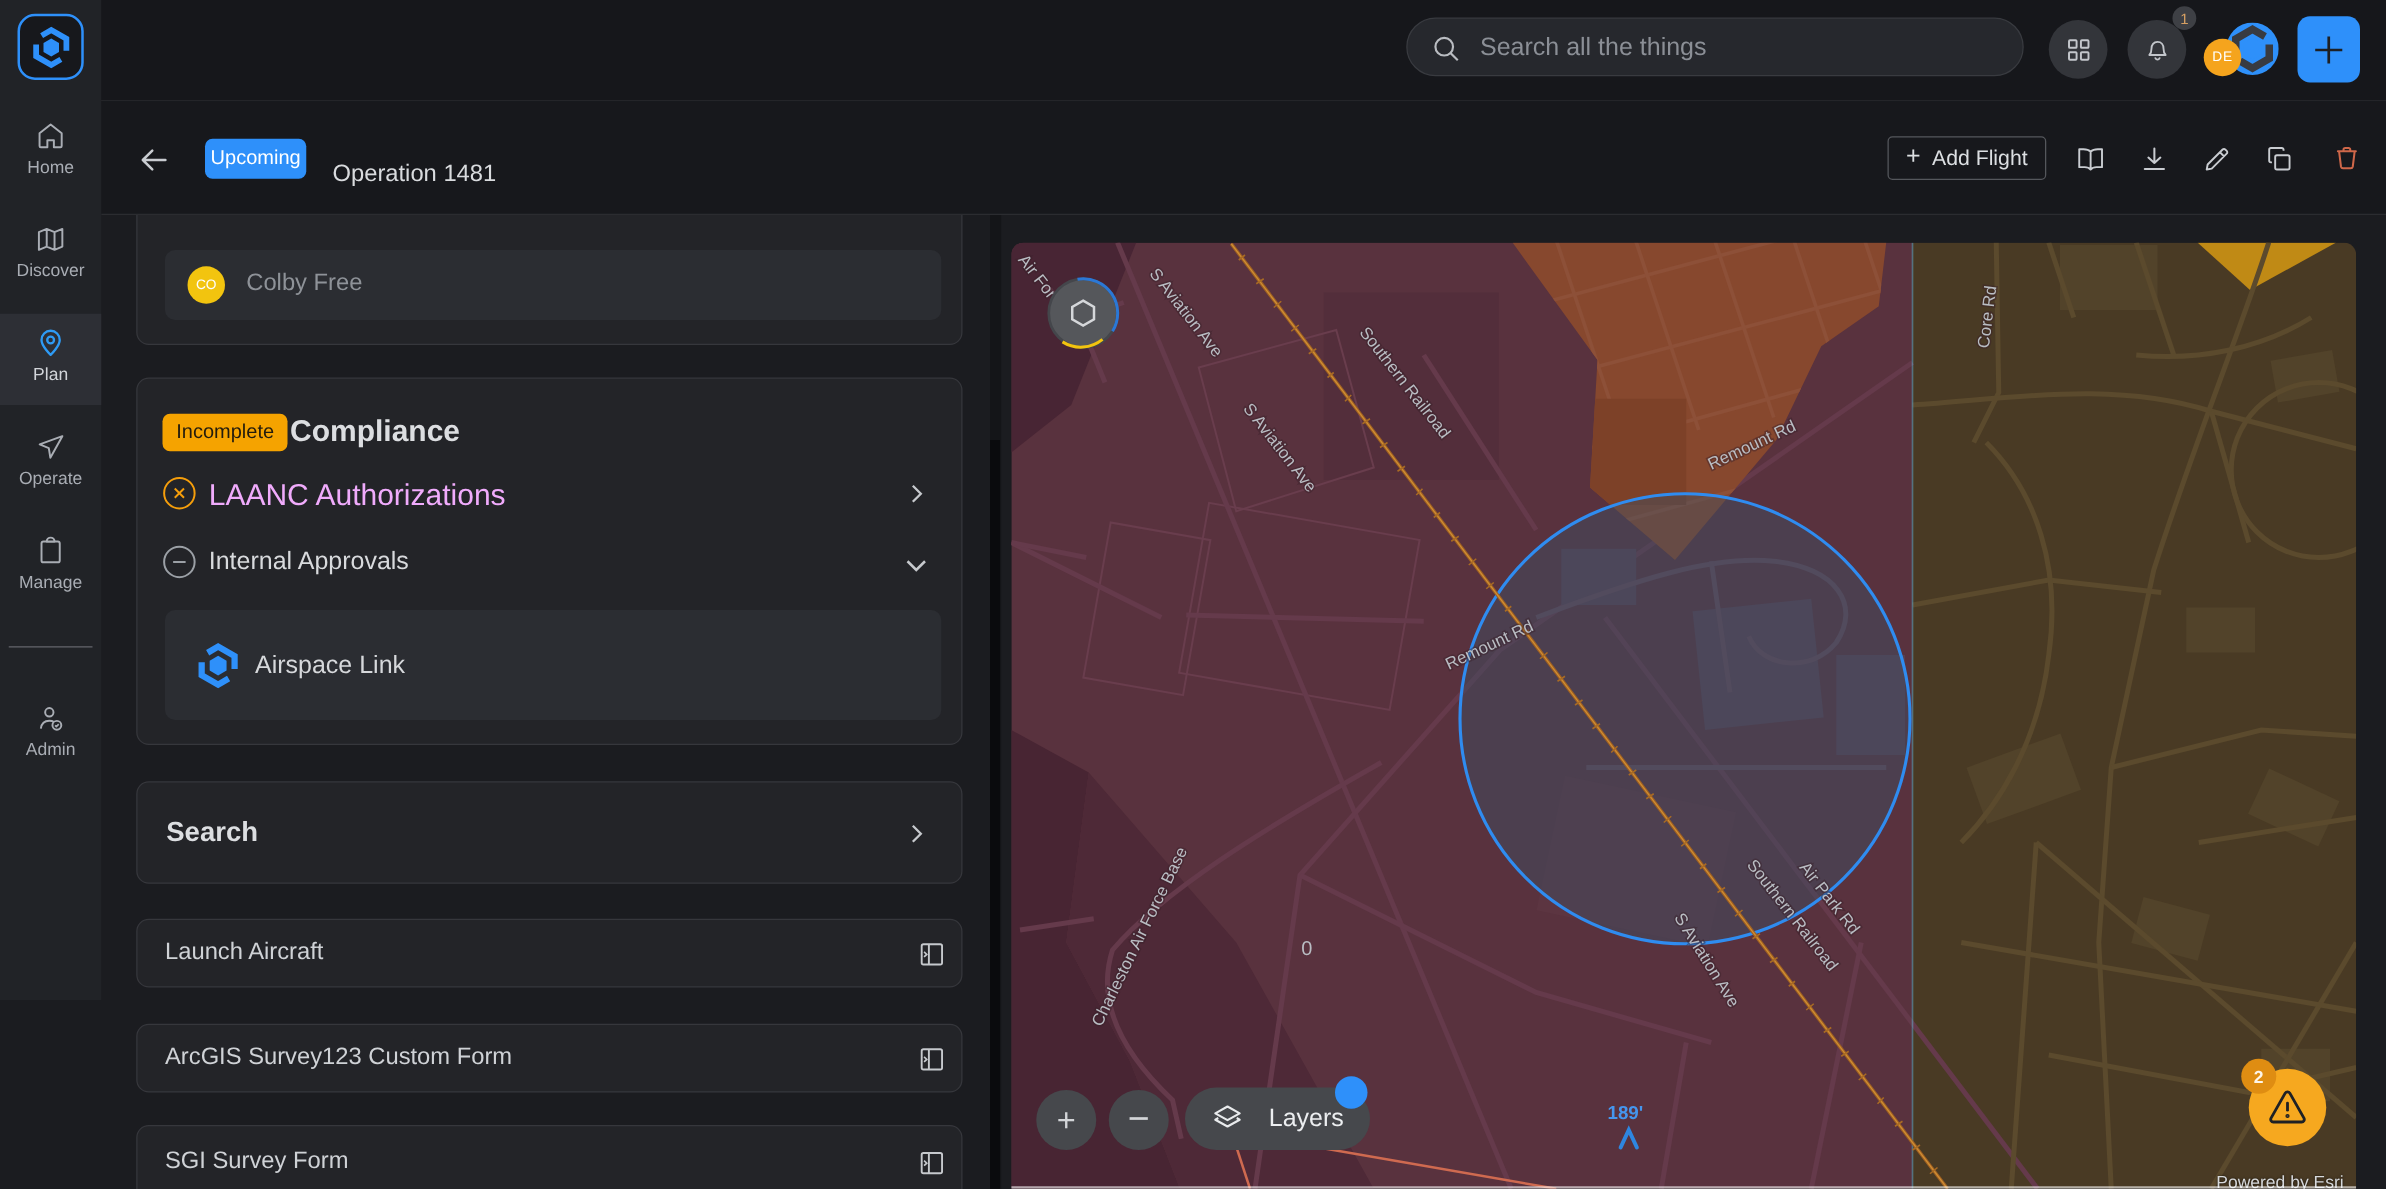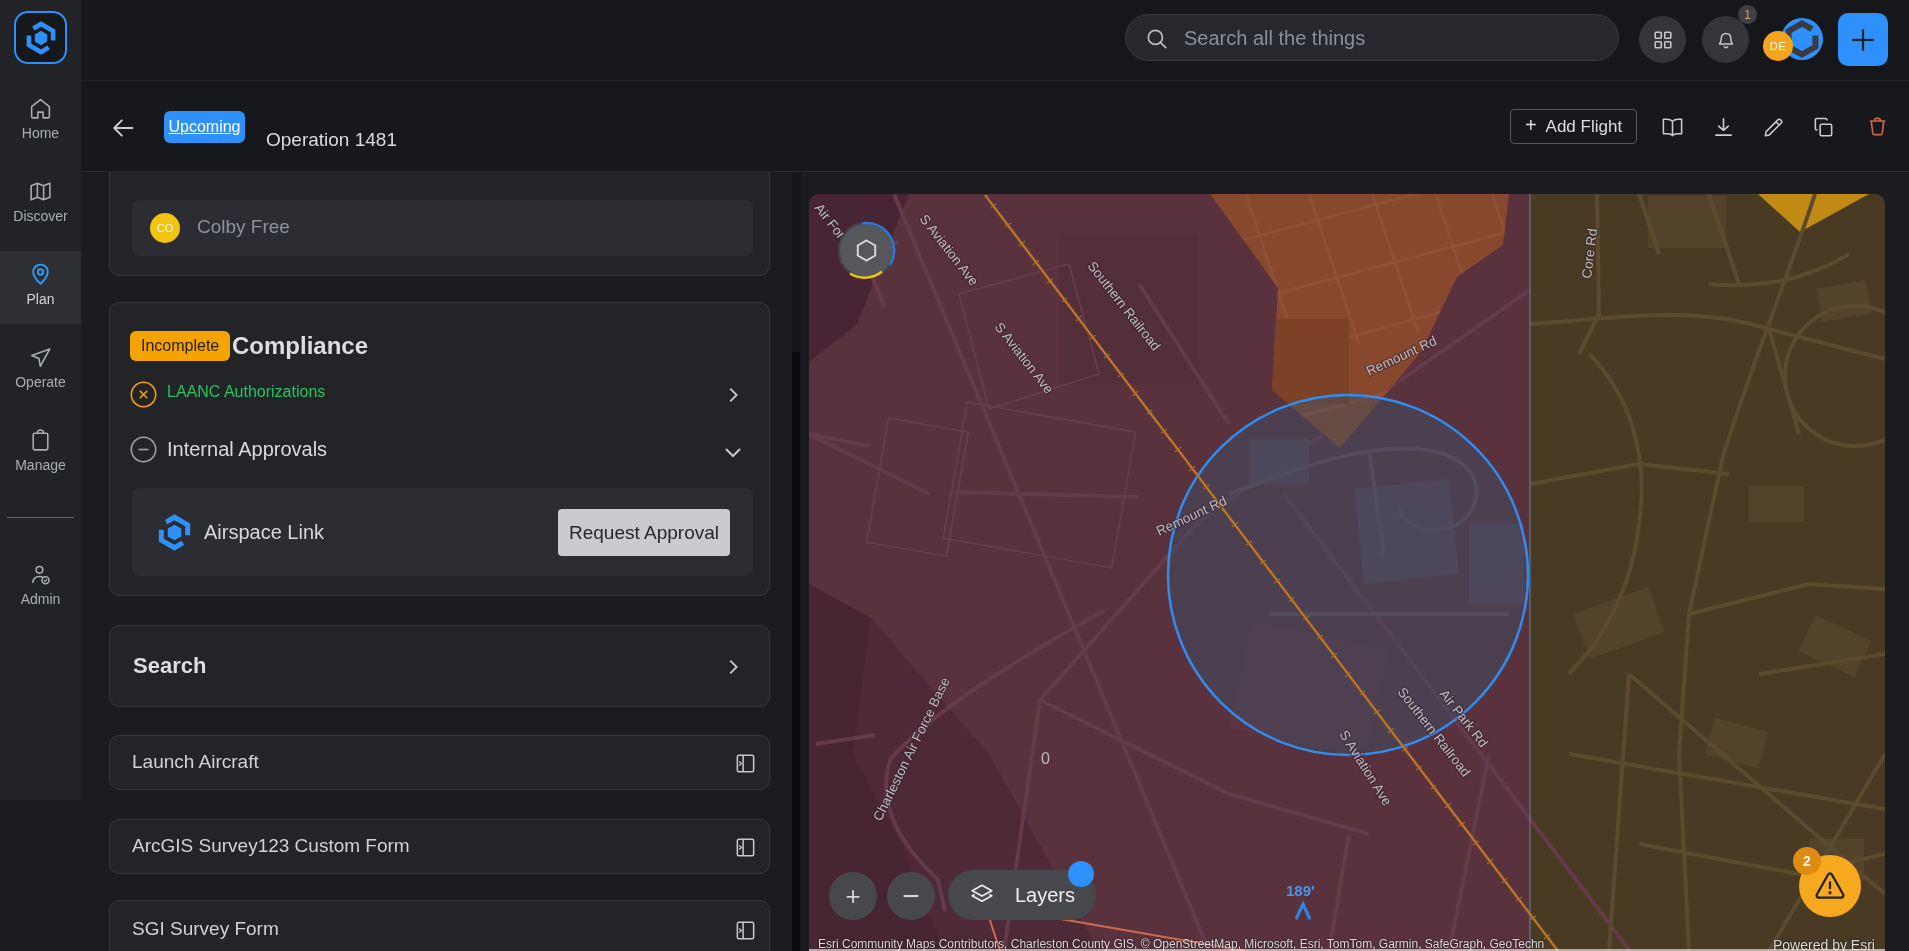--- a/index.html
+++ b/index.html
@@ -19,21 +19,21 @@
   
   #sidebar { left:0; top:0; width:81px; height:800px; background:#212327; z-index:5; }
   #logo { position:absolute; left:14px; top:11px; width:53px; height:53px; border:2px solid #2e90fa; border-radius:14px; background:#17181c; display:flex; align-items:center; justify-content:center; }
   .nav { position:absolute; left:0; width:81px; text-align:center; color:#a9adb4; font-size:14px; }
   .nav svg { display:block; margin:0 auto 4px auto; }
   .nav.active { color:#d2d5da; }
   #plan-bg { left:0; top:251px; width:81px; height:73px; background:#2d2f35; }
   #sbdivider { left:7px; top:517px; width:67px; height:1px; background:#64666c; }
   
   #header { left:81px; top:81px; width:1828px; height:91px; background:#17181c; border-bottom:1px solid #2b2c30; z-index:4; }
-  #upcoming { left:164px; top:111px; width:81px; height:32px; background:#2e90fa; border-radius:6px; color:#fff; font-size:16px; display:flex; align-items:center; justify-content:center; z-index:5;text-decoration:underline; }
+  #upcoming { left:164px; top:111px; width:81px; height:32px; background:#2e90fa; border-radius:6px; color:#fff; font-size:16px; display:flex; align-items:center; justify-content:center; z-index:5; }
   #title { left:266px; top:129px; font-size:19px; color:#d9dbde; font-weight:500; z-index:5; }
   #addflight { left:1510px; top:109px; width:127px; height:35px; border:1px solid #55575c; border-radius:4px; color:#dcdfe2; font-size:17px; display:flex; align-items:center; justify-content:center; gap:9px; z-index:5; }
   .hicon { z-index:5; }
   
   .card { position:absolute; left:109px; width:661px; background:#232428; border:1px solid #36373c; border-radius:10px;padding-left:44px; }
   .inner { position:absolute; background:#2b2d32; border-radius:8px; }
   #track { left:792px; top:172px; width:9px; height:779px; background:#141518; }
   #thumb { left:792px; top:352px; width:8px; height:599px; background:#0a0b0d; }
   .rowtext { color:#cfd2d6; font-size:19px; }
   
@@ -168,42 +168,41 @@
   </div>
 </div>
 
 <div class="card" style="top:302px;height:294px">
   <div style="position:absolute;left:20px;top:28px;height:30px;padding:0 11px;background:#f5a300;border-radius:6px;color:#231c0d;font-size:16px;display:flex;align-items:center">Incomplete</div>
   <div style="position:absolute;left:122px;top:29px;font-size:24px;font-weight:700;color:#dcdee1">Compliance</div>
   <svg style="position:absolute;left:20px;top:78px" width="27" height="27" viewBox="0 0 27 27" fill="none" stroke="#f59e0b" stroke-width="1.6">
       <circle cx="13.5" cy="13.5" r="12.2"></circle>
       <path d="m9.8 9.8 7.4 7.4M17.2 9.8l-7.4 7.4"></path>
     </svg>
-  <div style="position:absolute;left:57px;top:80px;font-size:16px;color:#22c55e">LAANC Authorizations</div>
+  <div style="position:absolute;left:57px;top:80px;font-size:24px;color:#f0abfc">LAANC Authorizations</div>
   <svg style="position:absolute;left:612px;top:81px" width="22" height="22" viewBox="0 0 24 24" fill="none" stroke="#c6c9cd" stroke-width="2">
       <path d="m9 5 7 7-7 7"></path>
     </svg>
   <svg style="position:absolute;left:20px;top:133px" width="27" height="27" viewBox="0 0 27 27" fill="none" stroke="#9ba0a6" stroke-width="1.6">
       <circle cx="13.5" cy="13.5" r="12.2"></circle>
       <path d="M8.5 13.5h10"></path>
     </svg>
   <div style="position:absolute;left:57px;top:135px;font-size:20px;color:#d8dadd">Internal Approvals</div>
   <svg style="position:absolute;left:611px;top:137px" width="24" height="24" viewBox="0 0 24 24" fill="none" stroke="#c6c9cd" stroke-width="2">
       <path d="m5 9 7 7 7-7"></path>
     </svg>
   <div class="inner" style="left:22px;top:185px;width:621px;height:88px">
     <div style="position:absolute;left:24px;top:26px">
       <svg width="37" height="37" viewBox="0 0 34 34">
         <path d="M9.3 7.5 17 3 29.1 10 29.1 19.5" fill="none" stroke="#2e90fa" stroke-width="4.6"></path>
         <path d="M24.7 26.5 17 31 4.9 24 4.9 14.5" fill="none" stroke="#2e90fa" stroke-width="4.6"></path>
         <polygon points="17,9.8 23.2,13.4 23.2,20.6 17,24.2 10.8,20.6 10.8,13.4" fill="#2e90fa"></polygon>
       </svg>
     </div>
     <div style="position:absolute;left:72px;top:33px;font-size:20px;color:#d6d8db">Airspace Link</div>
-    <div style="position:absolute;left:426px;top:21px;width:172px;height:47px;background:#c9cbcf;border-radius:4px;color:#26282c;font-size:19px;display:flex;align-items:center;justify-content:center">Request Approval</div>
   </div>
 </div>
 
 <div class="card" style="top:625px;height:82px">
   <div style="position:absolute;left:23px;top:27px;font-size:22px;font-weight:700;color:#dcdee1">Search</div>
   <svg style="position:absolute;left:612px;top:30px" width="22" height="22" viewBox="0 0 24 24" fill="none" stroke="#c6c9cd" stroke-width="2">
       <path d="m9 5 7 7-7 7"></path>
     </svg>
 </div>
 
@@ -385,16 +384,15 @@
       <path d="M3.5 18 10 4l6.5 14"></path>
     </svg>
 <div class="abs" style="left:990px;top:661px;width:62px;height:62px;border-radius:50%;background:#f6a81f;display:flex;align-items:center;justify-content:center">
   <svg width="34" height="34" viewBox="0 0 24 24" fill="none" stroke="#1f2125" stroke-width="1.6" stroke-linejoin="round">
         <path d="M10.7 3.9 2.7 18a1.5 1.5 0 0 0 1.3 2.2h16a1.5 1.5 0 0 0 1.3-2.2l-8-14.1a1.5 1.5 0 0 0-2.6 0z"></path>
         <line x1="12" y1="9.5" x2="12" y2="13.5" stroke-linecap="round"></line>
         <circle cx="12" cy="16.8" r="0.4" fill="#1f2125"></circle>
       </svg>
 </div>
 <div class="abs" style="left:984px;top:653px;width:28px;height:28px;border-radius:50%;background:#df8d12;color:#fdf5e8;font-size:14px;font-weight:700;display:flex;align-items:center;justify-content:center">2</div>
-<div class="abs" style="left:9px;top:743px;color:#d7d9db;font-size:12px;text-shadow:0 0 2px rgba(0,0,0,0.8);white-space:nowrap">Esri Community Maps Contributors, Charleston County GIS, © OpenStreetMap, Microsoft, Esri, TomTom, Garmin, SafeGraph, GeoTechn</div>
 <div class="abs" style="left:964px;top:743px;color:#d7d9db;font-size:14px;text-shadow:0 0 2px rgba(0,0,0,0.8)">Powered by Esri</div>
 <div class="abs" style="left:0;top:755px;width:1076px;height:2px;background:rgba(255,255,255,0.6)"></div>
 </div>
 
 </body></html>

